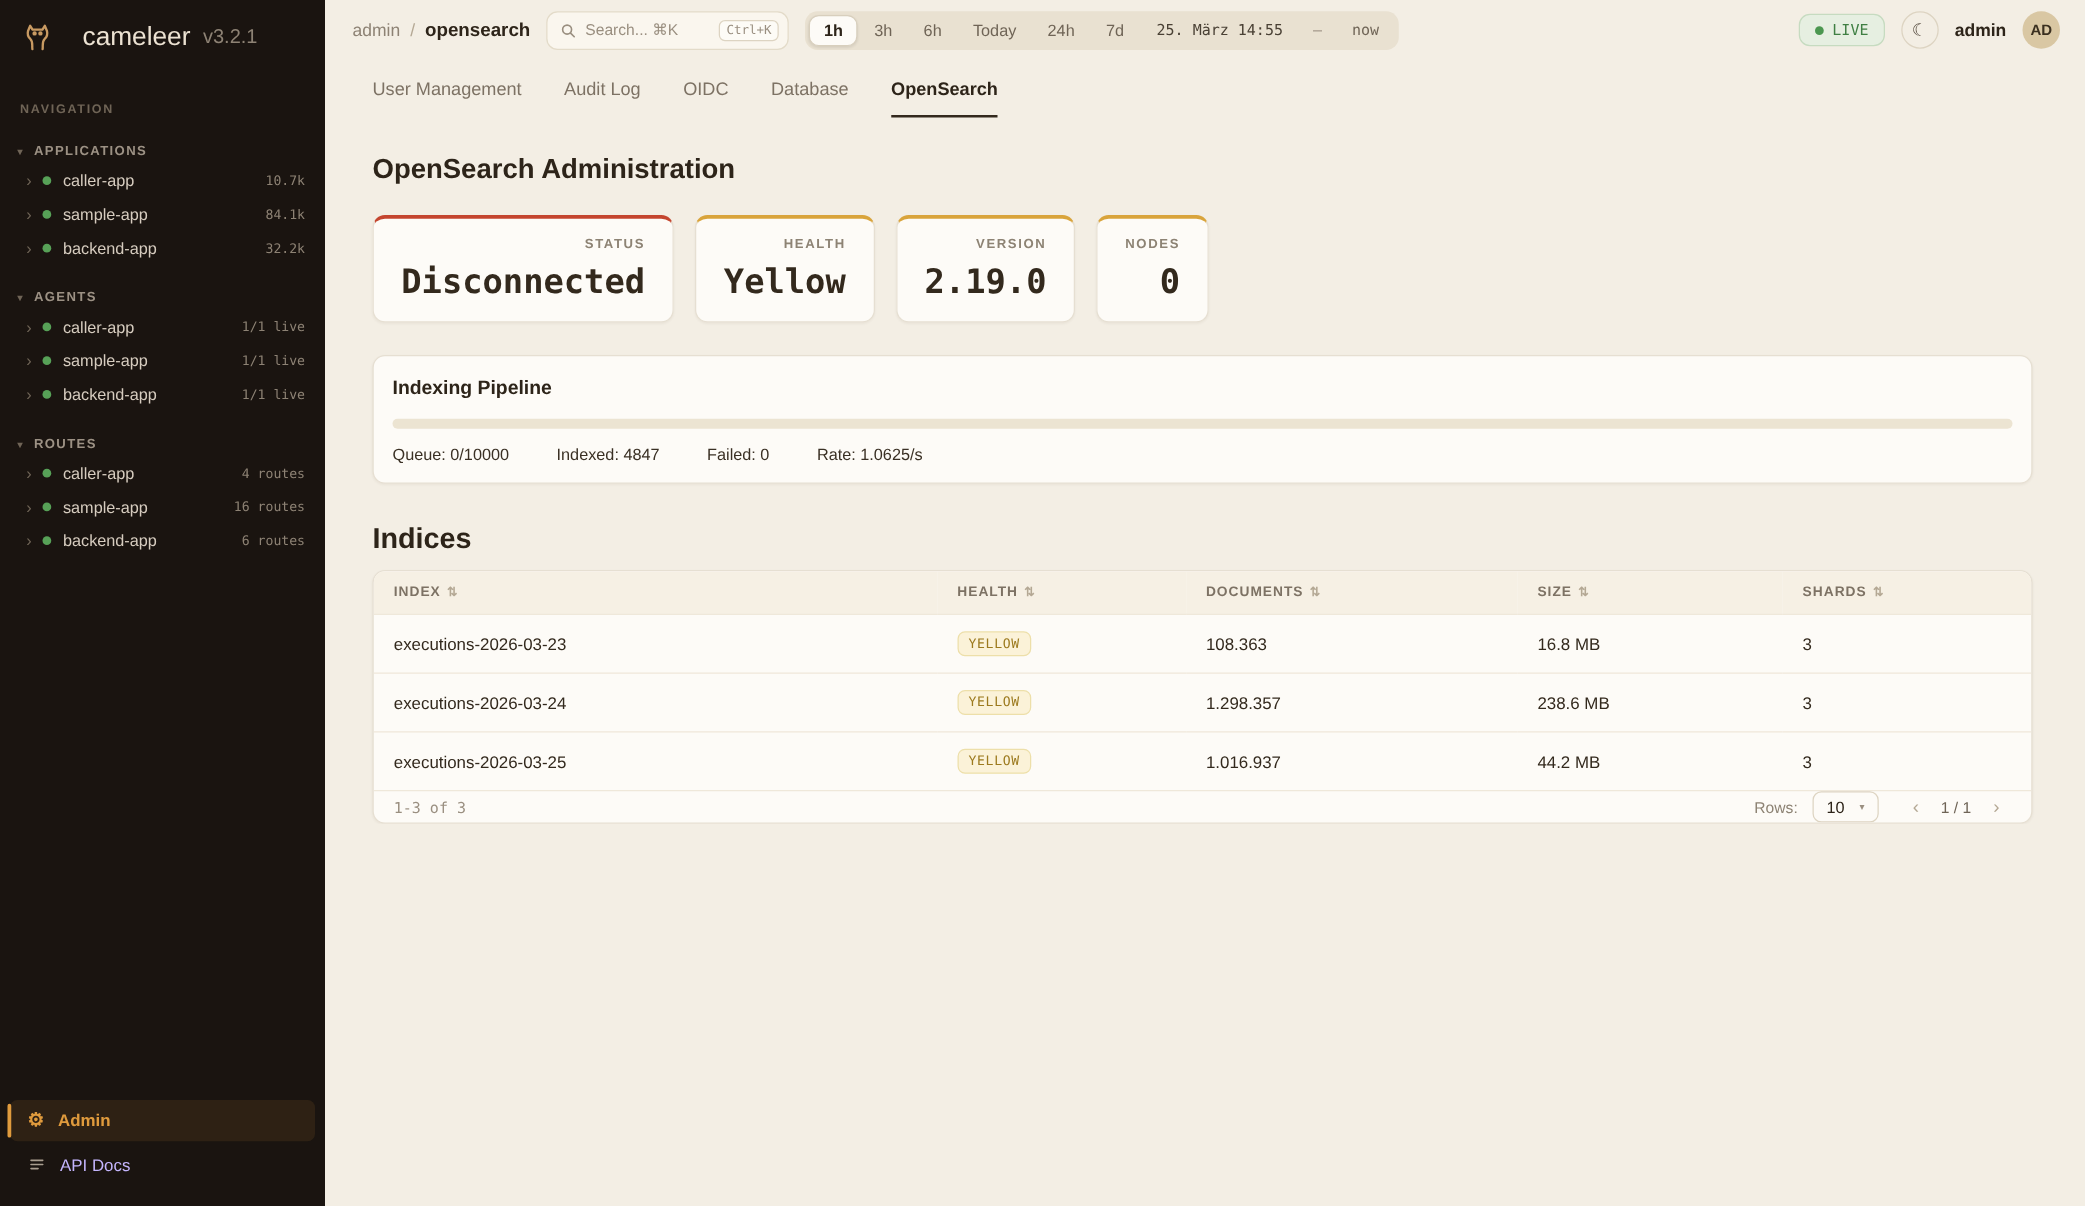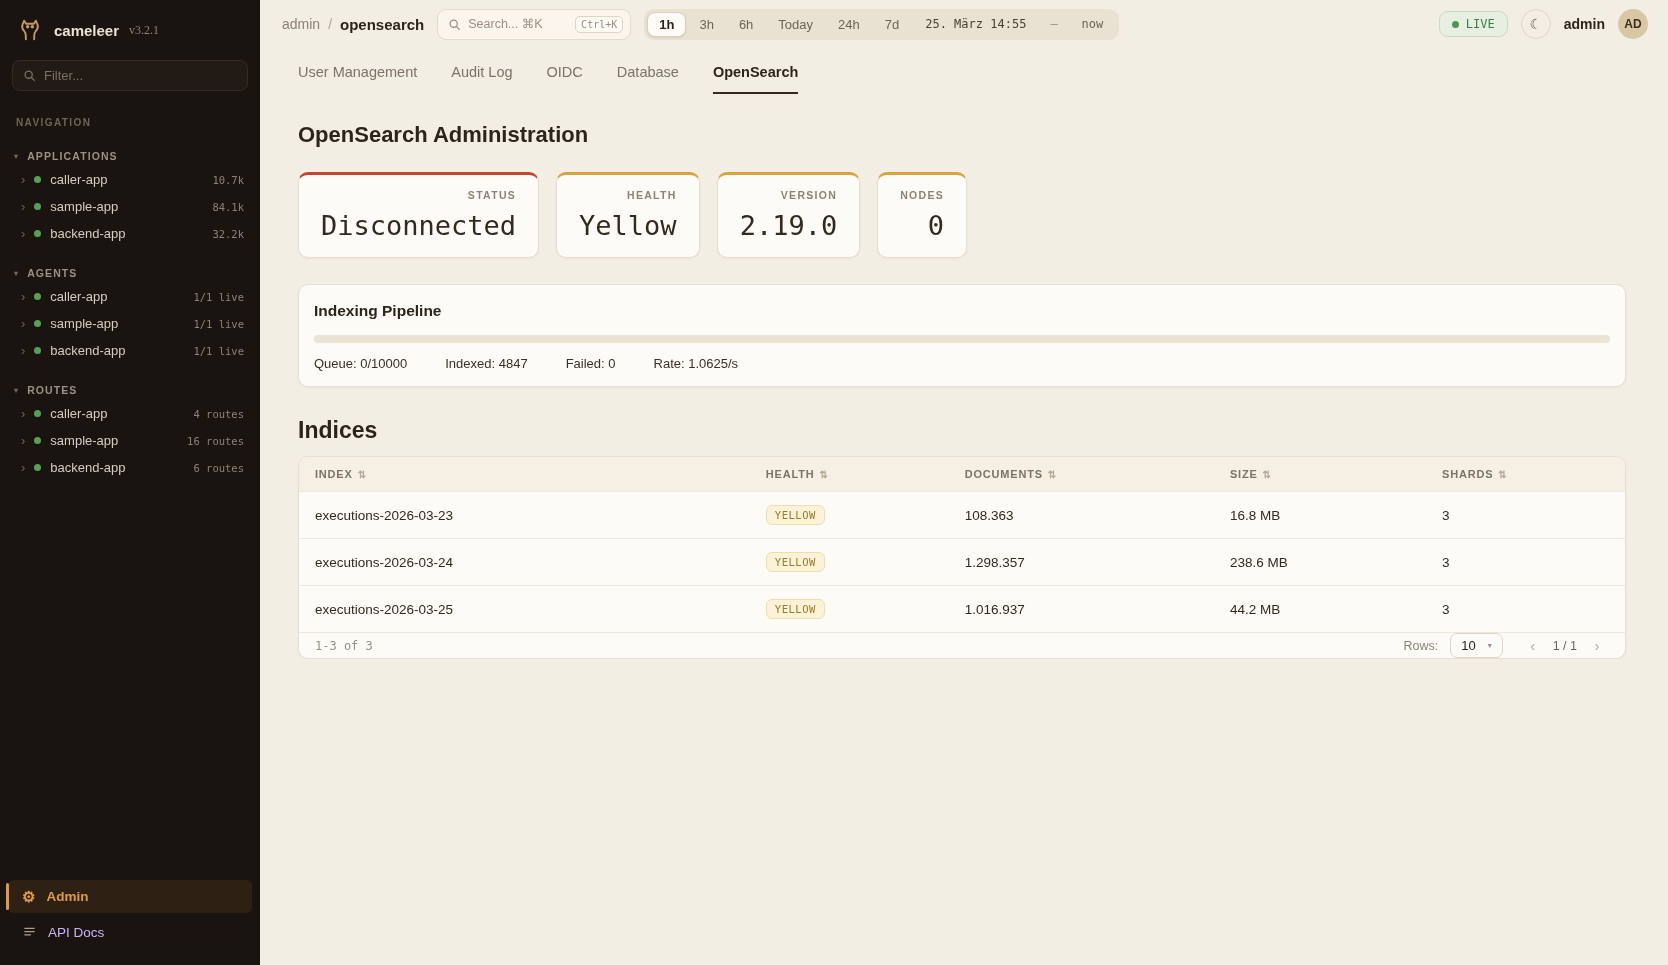--- a/index.html
+++ b/index.html
@@ -7,22 +7,22 @@
   body {
     font-family:"Liberation Sans", sans-serif;
     background:#f3eee4;
     display:flex;
     color:#2d2419;
   }
 
   
   .sidebar { width:260px; min-width:260px; height:100%; background:#1a1410; display:flex; flex-direction:column; }
   .logo-row { display:flex; align-items:center; gap:10px; padding:16px 16px 12px; }
-  .logo-name { font-size:15px; font-weight:bold; color:#ece2d2; }
-  .logo-ver { font-size:12px; color:#8d8274;font-family:Liberation Serif, serif; }
+  .logo-name { font-size:21px; font-weight:normal; color:#ece2d2;margin-left:12px; }
+  .logo-ver { font-size:16px; color:#8d8274; }
   .filter-box { margin:4px 12px 0; display:flex; align-items:center; gap:8px; background:#221b15; border:1px solid #342b21; border-radius:8px; padding:7px 10px; }
   .filter-box input { background:transparent; border:none; outline:none; color:#d6ccbf; font-size:13px; width:100%; }
   .filter-box input::placeholder { color:#7a7063; }
   .nav-heading { font-size:10px; letter-spacing:1.4px; color:#6f6456; font-weight:bold; padding:26px 16px 2px; }
   .nav-section { margin-top:16px; }
   .section-header { display:flex; align-items:center; gap:8px; padding:4px 14px; font-size:10.5px; letter-spacing:1.1px; color:#9c9184; font-weight:bold; cursor:pointer; }
   .section-chev { font-size:8px; color:#6f6456; }
   .nav-item { display:flex; align-items:center; gap:9px; padding:6px 16px 6px 21px; font-size:13px; color:#d6ccbf; cursor:pointer; }
   .nav-chev { color:#6f6456; font-size:13px; line-height:1; }
   .dot { width:7px; height:7px; border-radius:50%; background:#57a157; flex:none; }
@@ -63,21 +63,21 @@
 
   
   .content { padding:6px 42px 0 38px; overflow:hidden; }
   .tabs { display:flex; gap:34px; margin-top:10px; }
   .tab { font-size:14.5px; color:#7d7264; padding-bottom:12px; border-bottom:2px solid transparent; cursor:pointer; }
   .tab.active { color:#2d2419; font-weight:bold; border-bottom-color:#33291d; }
   .page-title { font-size:22px; font-weight:bold; margin:28px 0 24px; }
   .stat-row { display:flex; gap:17px;text-align:right; }
   .stat-card { background:#fdfbf7; border:1px solid #e6dfd2; border-top:3px solid #d9a43b; border-radius:10px; padding:14px 22px 16px; box-shadow:0 1px 2px rgba(60,45,20,.05); }
   .stat-label { font-size:10.5px; letter-spacing:1.3px; color:#8d8374; font-weight:bold; }
-  .stat-value { font-family:"DejaVu Sans Mono", monospace; font-size:27px; font-weight:normal; color:#33291d; margin-top:9px; }
+  .stat-value { font-family:"DejaVu Sans Mono", monospace; font-size:27px; font-weight:bold; color:#33291d; margin-top:9px; }
   .panel { background:#fdfbf7; border:1px solid #e6dfd2; border-radius:10px; margin-top:26px; padding:17px 15px 15px; box-shadow:0 1px 2px rgba(60,45,20,.05); }
   .panel-title { font-size:15.5px; font-weight:bold; }
   .progress { height:8px; background:#ece4d2; border-radius:5px; margin:15px 0 13px; overflow:hidden; }
   .progress-fill { height:100%; background:#d99a3d; border-radius:5px; }
   .pipe-stats { display:flex; gap:38px; font-size:13px; color:#3a3024; }
   .section-title { font-size:23px; font-weight:bold; margin:30px 0 12px; }
   .table-card { background:#fdfbf7; border:1px solid #e6dfd2; border-radius:10px; overflow:hidden; box-shadow:0 1px 2px rgba(60,45,20,.05); }
   table { width:100%; border-collapse:collapse; }
   thead th { background:#f6f0e4; text-align:left; font-size:11px; letter-spacing:.8px; color:#7d7264; padding:11px 16px; font-weight:bold; cursor:pointer; }
   th .sort { color:#b4a894; font-size:10px; margin-left:5px; }
@@ -103,29 +103,20 @@
       <svg width="28" height="28" viewBox="0 0 24 24" fill="none" stroke="#c89a62" stroke-width="1.6" stroke-linecap="round" stroke-linejoin="round">
         <path d="M8.5 20c-.4-3 .6-5-1.4-7C5.5 11.5 5 9.5 5.5 7.5L7 4l1.6 2.6h6.8L17 4l1.5 3.5c.5 2 0 4-1.6 5.5-2 2-1 4.5-1.4 7"></path>
         <circle cx="10" cy="9.2" r="0.7" fill="#c89a62"></circle>
         <circle cx="14" cy="9.2" r="0.7" fill="#c89a62"></circle>
       </svg>
     </span>
     <span class="logo-name">cameleer</span>
     <span class="logo-ver">v3.2.1</span>
   </div>
 
-  <div class="filter-box">
-    <span style="display:flex;">
-      <svg width="13" height="13" viewBox="0 0 16 16" fill="none" stroke="#7a7063" stroke-width="1.6" stroke-linecap="round">
-        <circle cx="7" cy="7" r="4.4"></circle>
-          <path d="M10.4 10.4 L14 14"></path>
-      </svg>
-    </span>
-    <input type="text" placeholder="Filter..." style="">
-  </div>
 
   <div class="nav-heading">NAVIGATION</div>
 
   <div class="nav-section">
     <div class="section-header">
       <span class="section-chev">▾</span>
       <span>APPLICATIONS</span>
     </div>
     <div class="nav-item">
       <span class="nav-chev">›</span>

